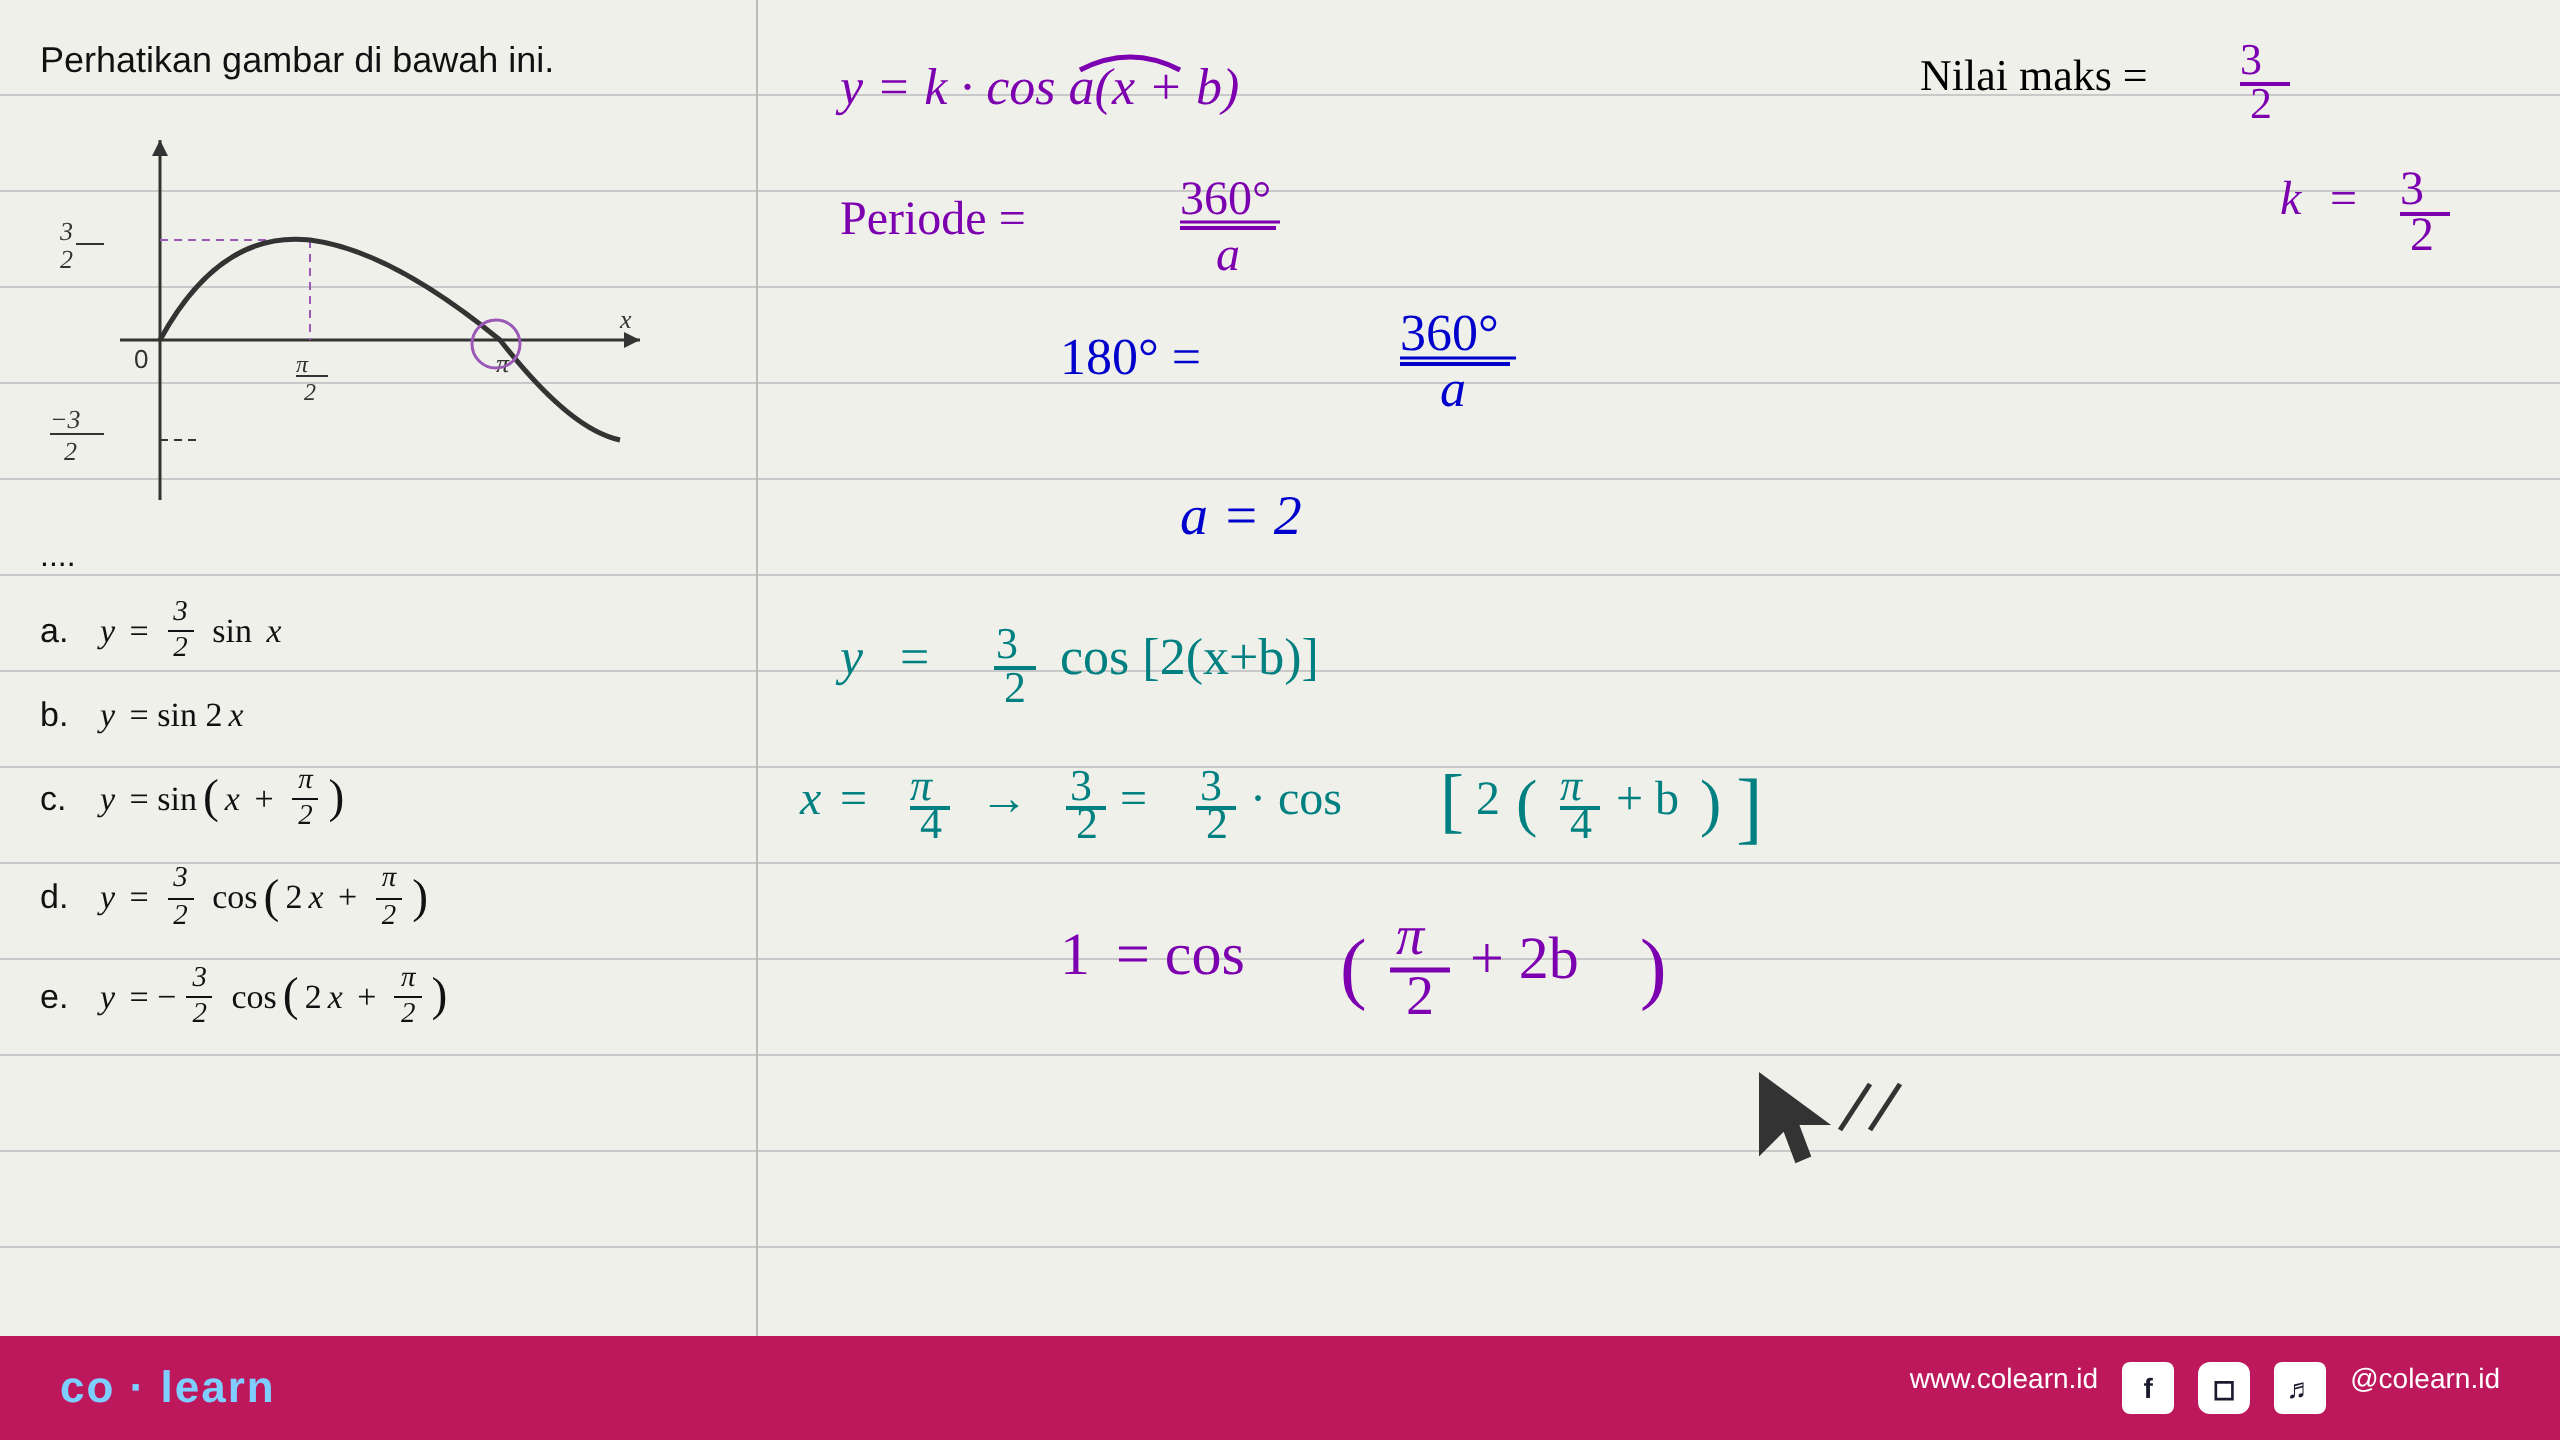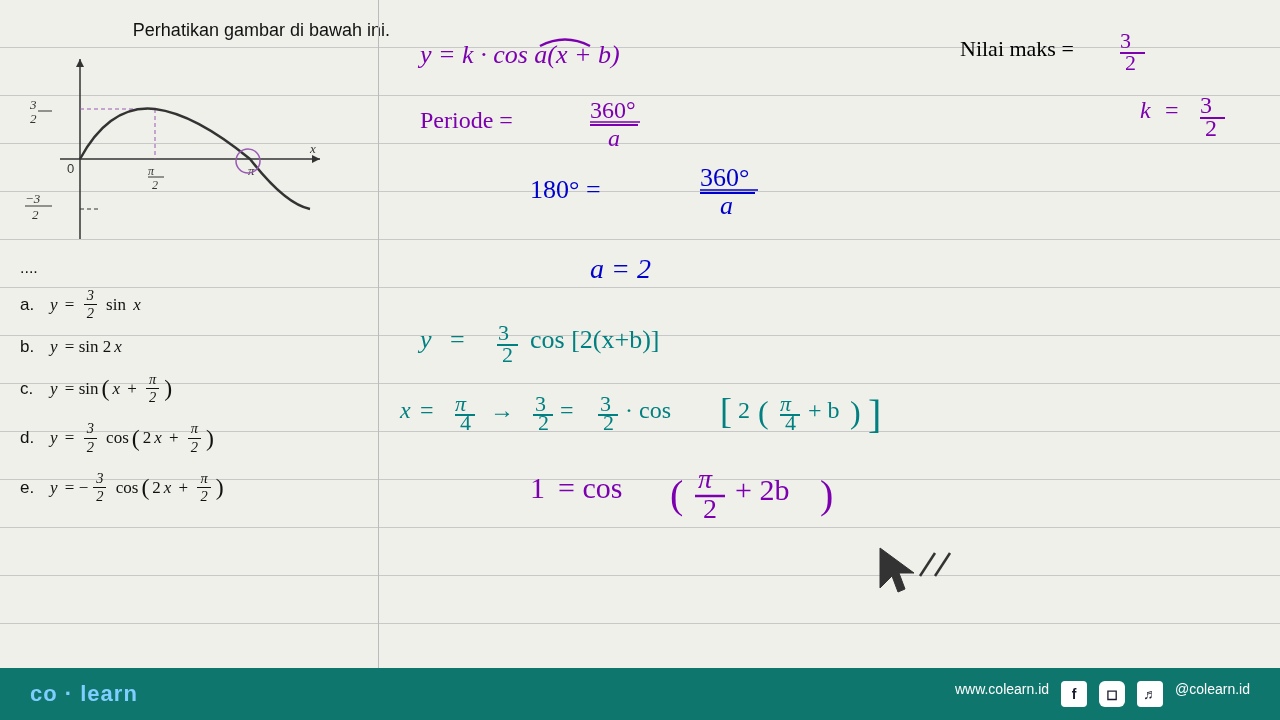--- a/index.html
+++ b/index.html
@@ -38,30 +38,29 @@
     .left-panel {
       position: absolute;
       left: 20px;
       top: 20px;
       width: 370px;
     }
 
     .right-panel {
       position: absolute;
       left: 390px;
-      top: 18px;
+      top: 7px;
       right: 10px;
     }
 
     .title-text {
       font-size: 18px;
       color: #111;
       font-family: Arial, sans-serif;
-      margin-bottom: 8px;
-      text-align: right;
+      margin-bottom: 19px;
     }
 
     
     .graph-container {
       position: relative;
       width: 300px;
       height: 200px;
       margin-bottom: 10px;
     }
 
@@ -95,21 +94,21 @@
 
     .option-label {
       font-family: Arial, sans-serif;
       min-width: 30px;
       font-size: 17px;
     }
 
     
     .bottom-bar {
       height: 52px;
-      background: #0f766e;
+      background: #be185d;
       display: flex;
       align-items: center;
       justify-content: space-between;
       padding: 0 30px;
       flex-shrink: 0;
     }
 
     .colearn-logo {
       font-size: 22px;
       color: white;

